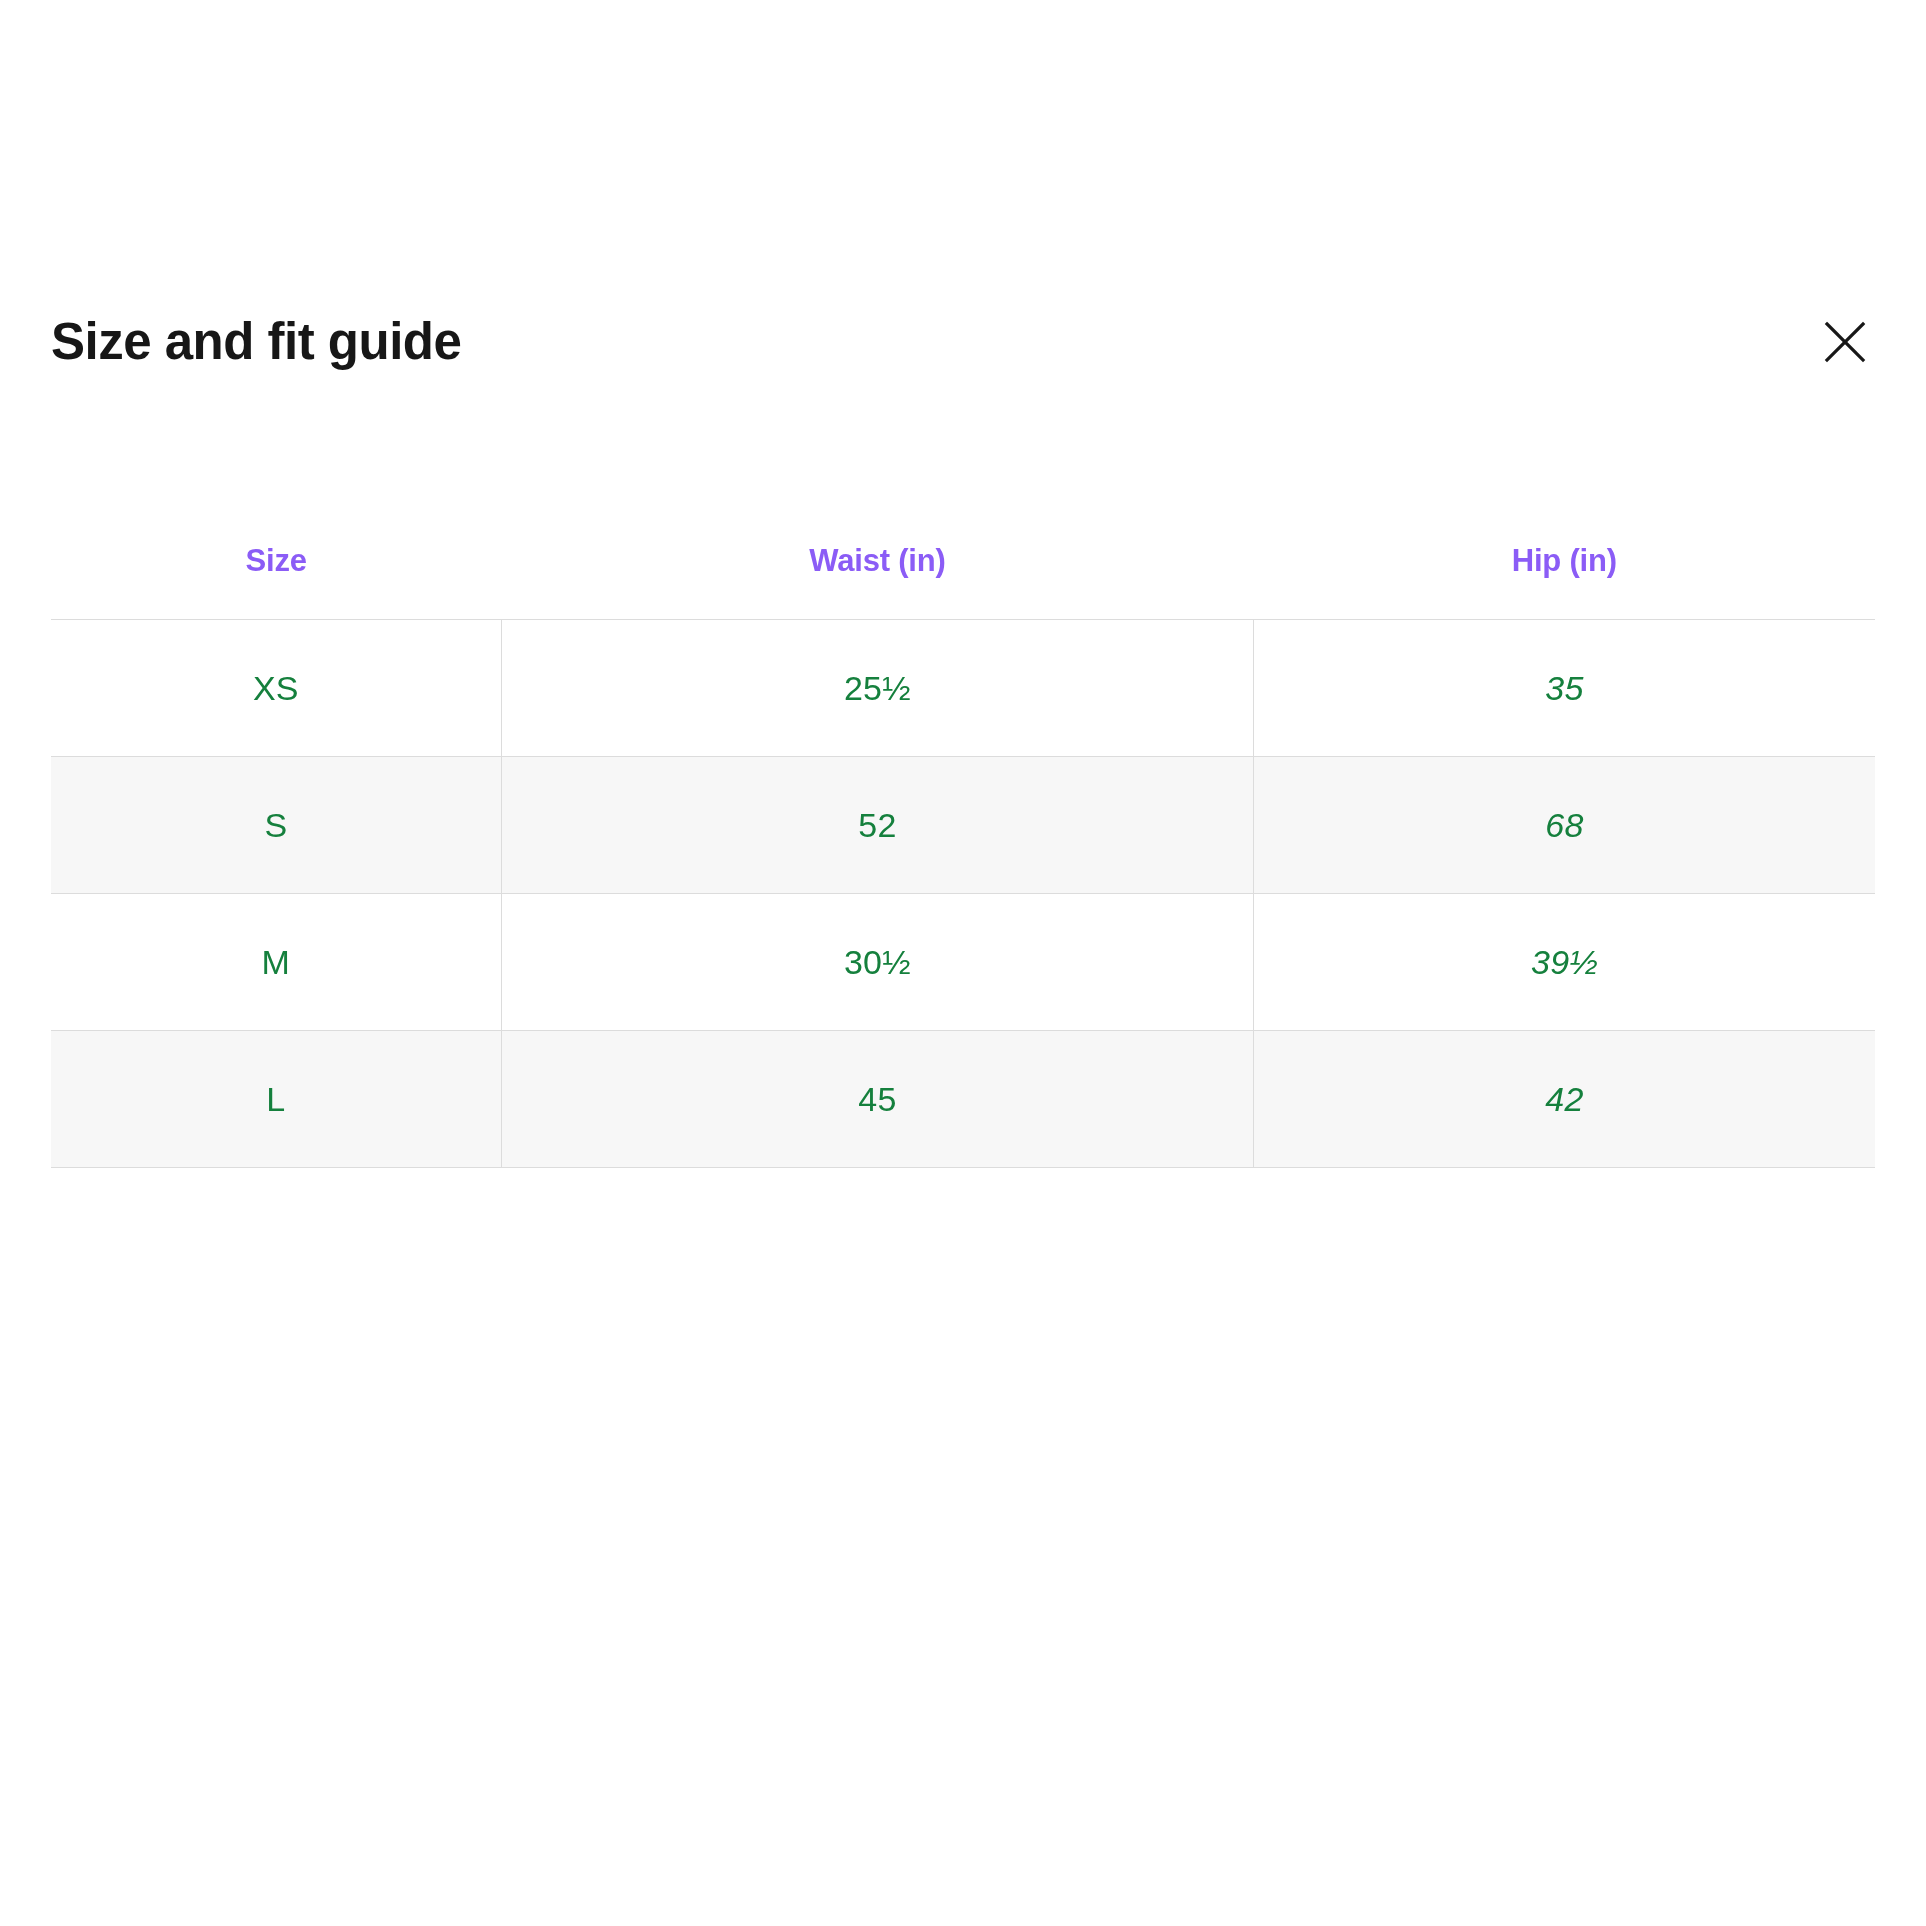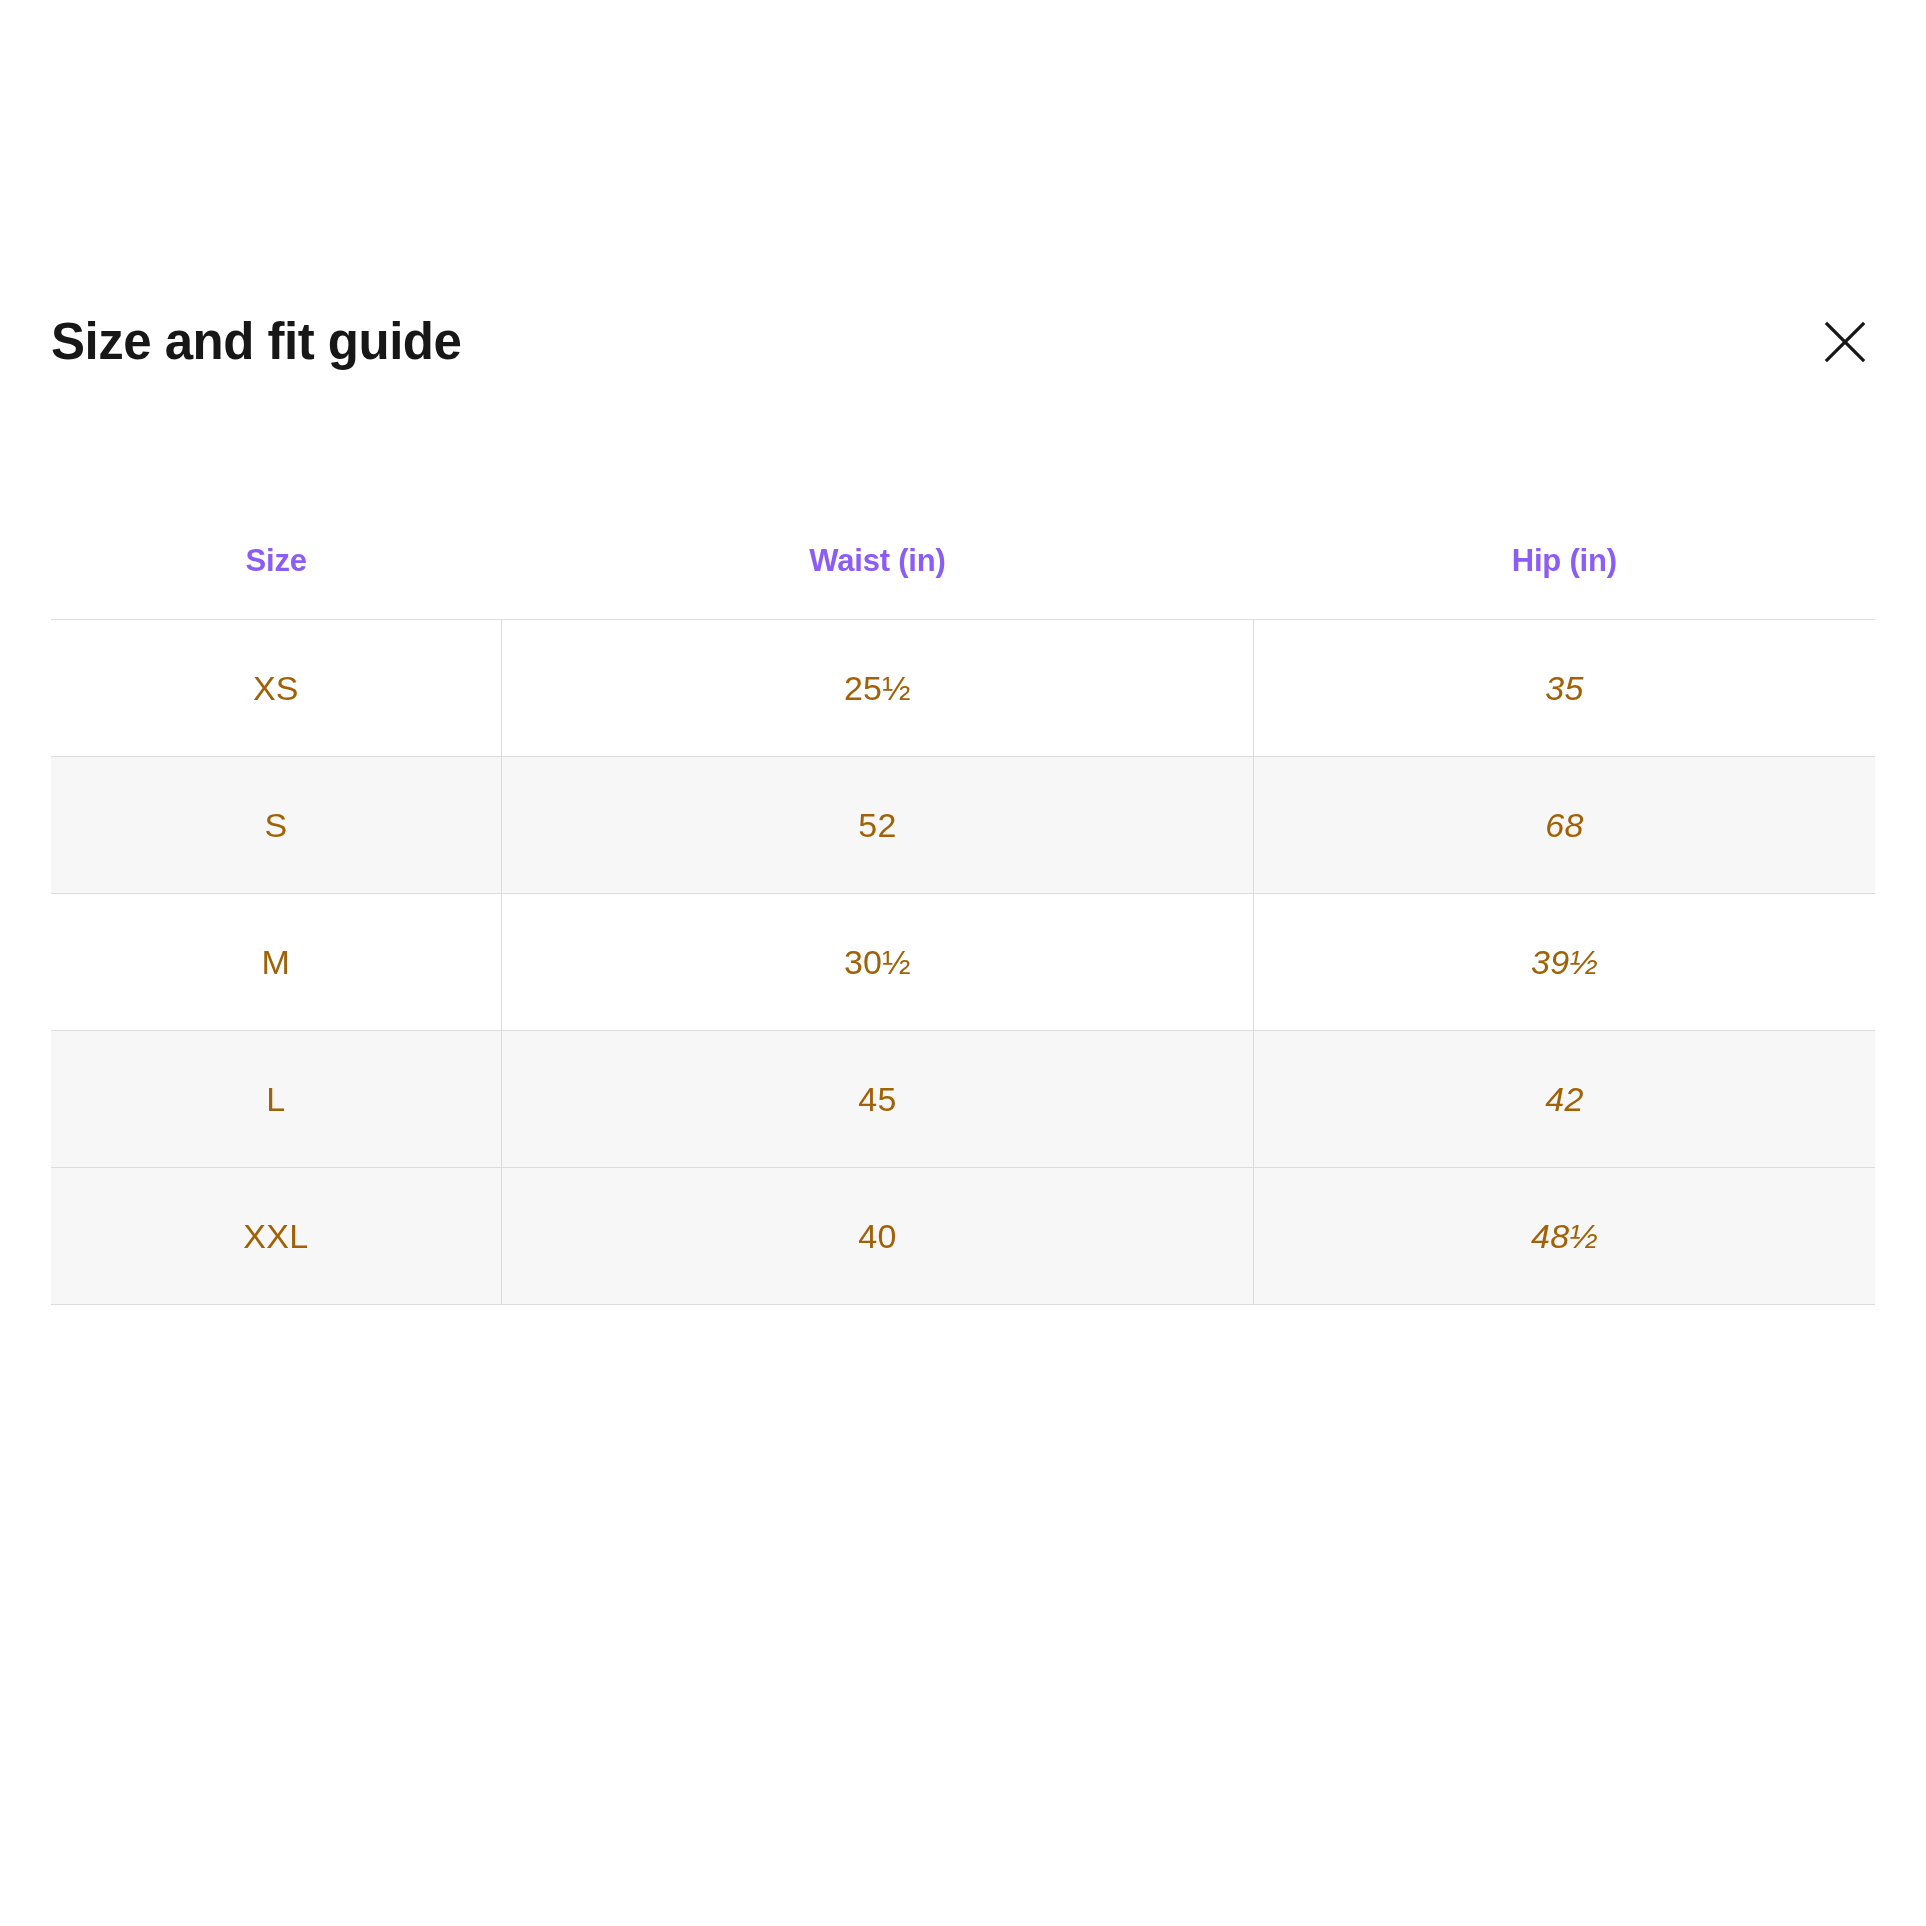--- a/index.html
+++ b/index.html
@@ -87,21 +87,21 @@
     color: #8b5cf6;
     text-align: center;
     padding: 18px 0 40px 0;
     border: none;
     letter-spacing: -0.2px;
   }
 
   table.size-table td {
     font-size: 34px;
     font-weight: normal;
-    color: #a16207;
+    color: #15803d;
     text-align: center;
     height: 134px;
     border-right: 1px solid #dcdcdc;
     border-top: 1px solid #dcdcdc;
     letter-spacing: 0.3px;
   }
 
   table.size-table tbody tr td:last-child {
     border-right: none;
     font-style: italic;
@@ -158,23 +158,18 @@
         <tr>
           <td>M</td>
           <td>30½</td>
           <td>39½</td>
         </tr>
         <tr class="alt">
           <td>L</td>
           <td>45</td>
           <td>42</td>
         </tr>
-        <tr class="alt">
-          <td>XXL</td>
-          <td>40</td>
-          <td>48½</td>
-        </tr>
       </tbody>
     </table>
   </div>
 
 </div>
 
 
 </body></html>

